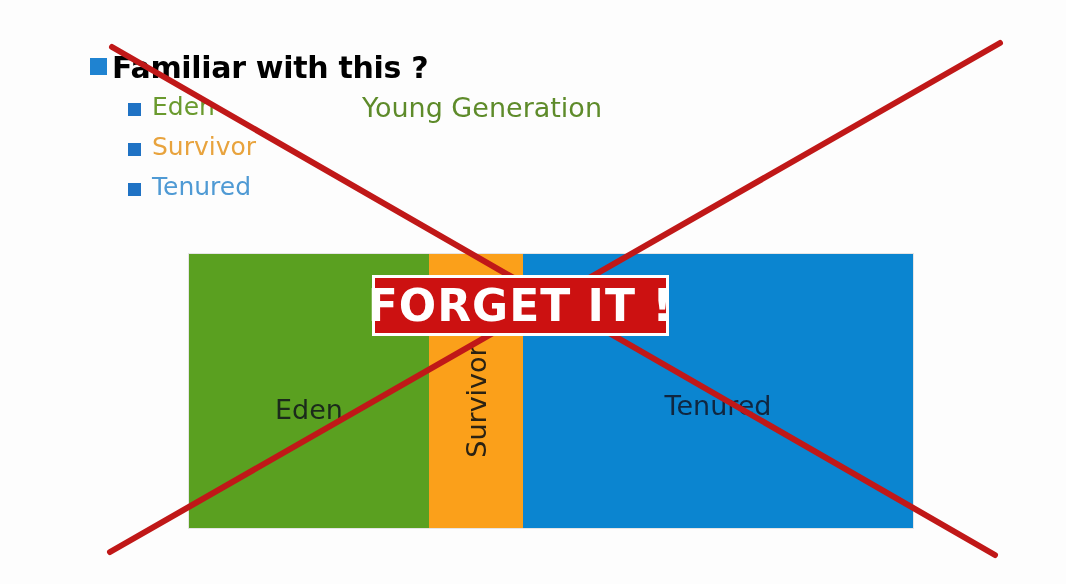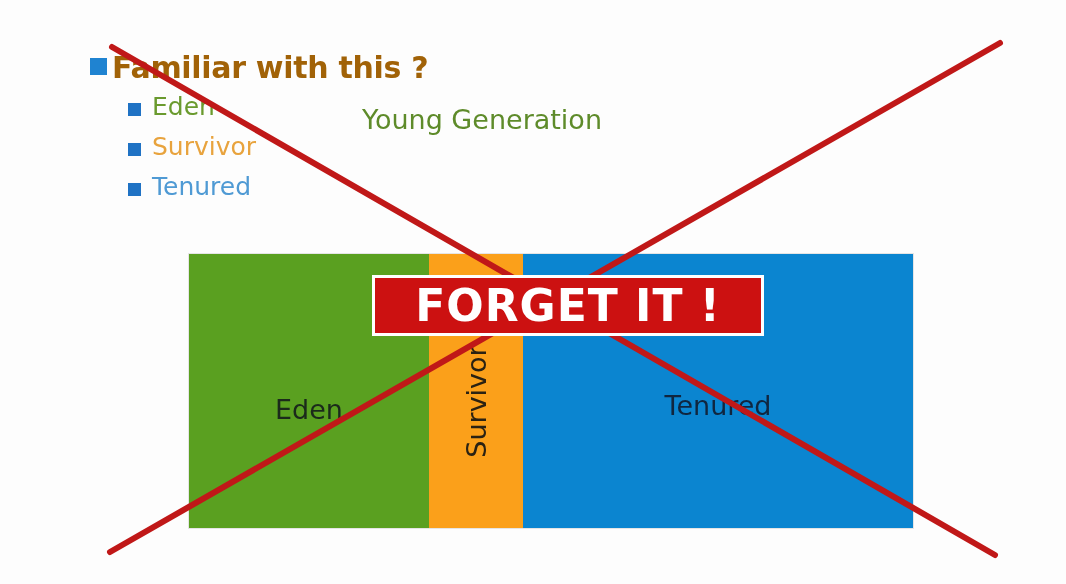--- a/index.html
+++ b/index.html
@@ -36,21 +36,21 @@
     width: 17px;
     height: 17px;
     background: #1f83d1;
   }
   .title-text {
     position: absolute;
     left: 22px;
     top: 0px;
     font-size: 30px;
     font-weight: bold;
-    color: #a16207;
+    color: #000000;
     letter-spacing: -0.3px;
     white-space: nowrap;
   }
 
   .sub-row {
     position: relative;
     height: 40px;
   }
   .sub-bullet {
     position: absolute;
@@ -66,21 +66,20 @@
     top: 0px;
     font-size: 25px;
     white-space: nowrap;
   }
   .sub-gen {
     position: absolute;
     left: 272px;
     top: 0px;
     font-size: 27px;
     white-space: nowrap;
-    margin-top: 12px;
   }
   .c-eden     { color: #6a9a2e; }
   .c-survivor { color: #e8a33d; }
   .c-tenured  { color: #4f9ad4; }
   .c-young    { color: #5e8b2a; }
   .c-old      { color: #4f9ad4; }
 
   
   #heap-diagram {
     position: absolute;
@@ -132,21 +131,21 @@
     color: #10263f;
     position: relative;
     top: 14px;
   }
 
   
   #forget-banner {
     position: absolute;
     left: 372px;
     top: 275px;
-    width: 392px;
+    width: 297px;
     height: 61px;
     background: #cc1111;
     border: 3px solid #ffffff;
     box-sizing: border-box;
     display: flex;
     align-items: center;
     justify-content: center;
     z-index: 30;
   }
   #forget-text {

